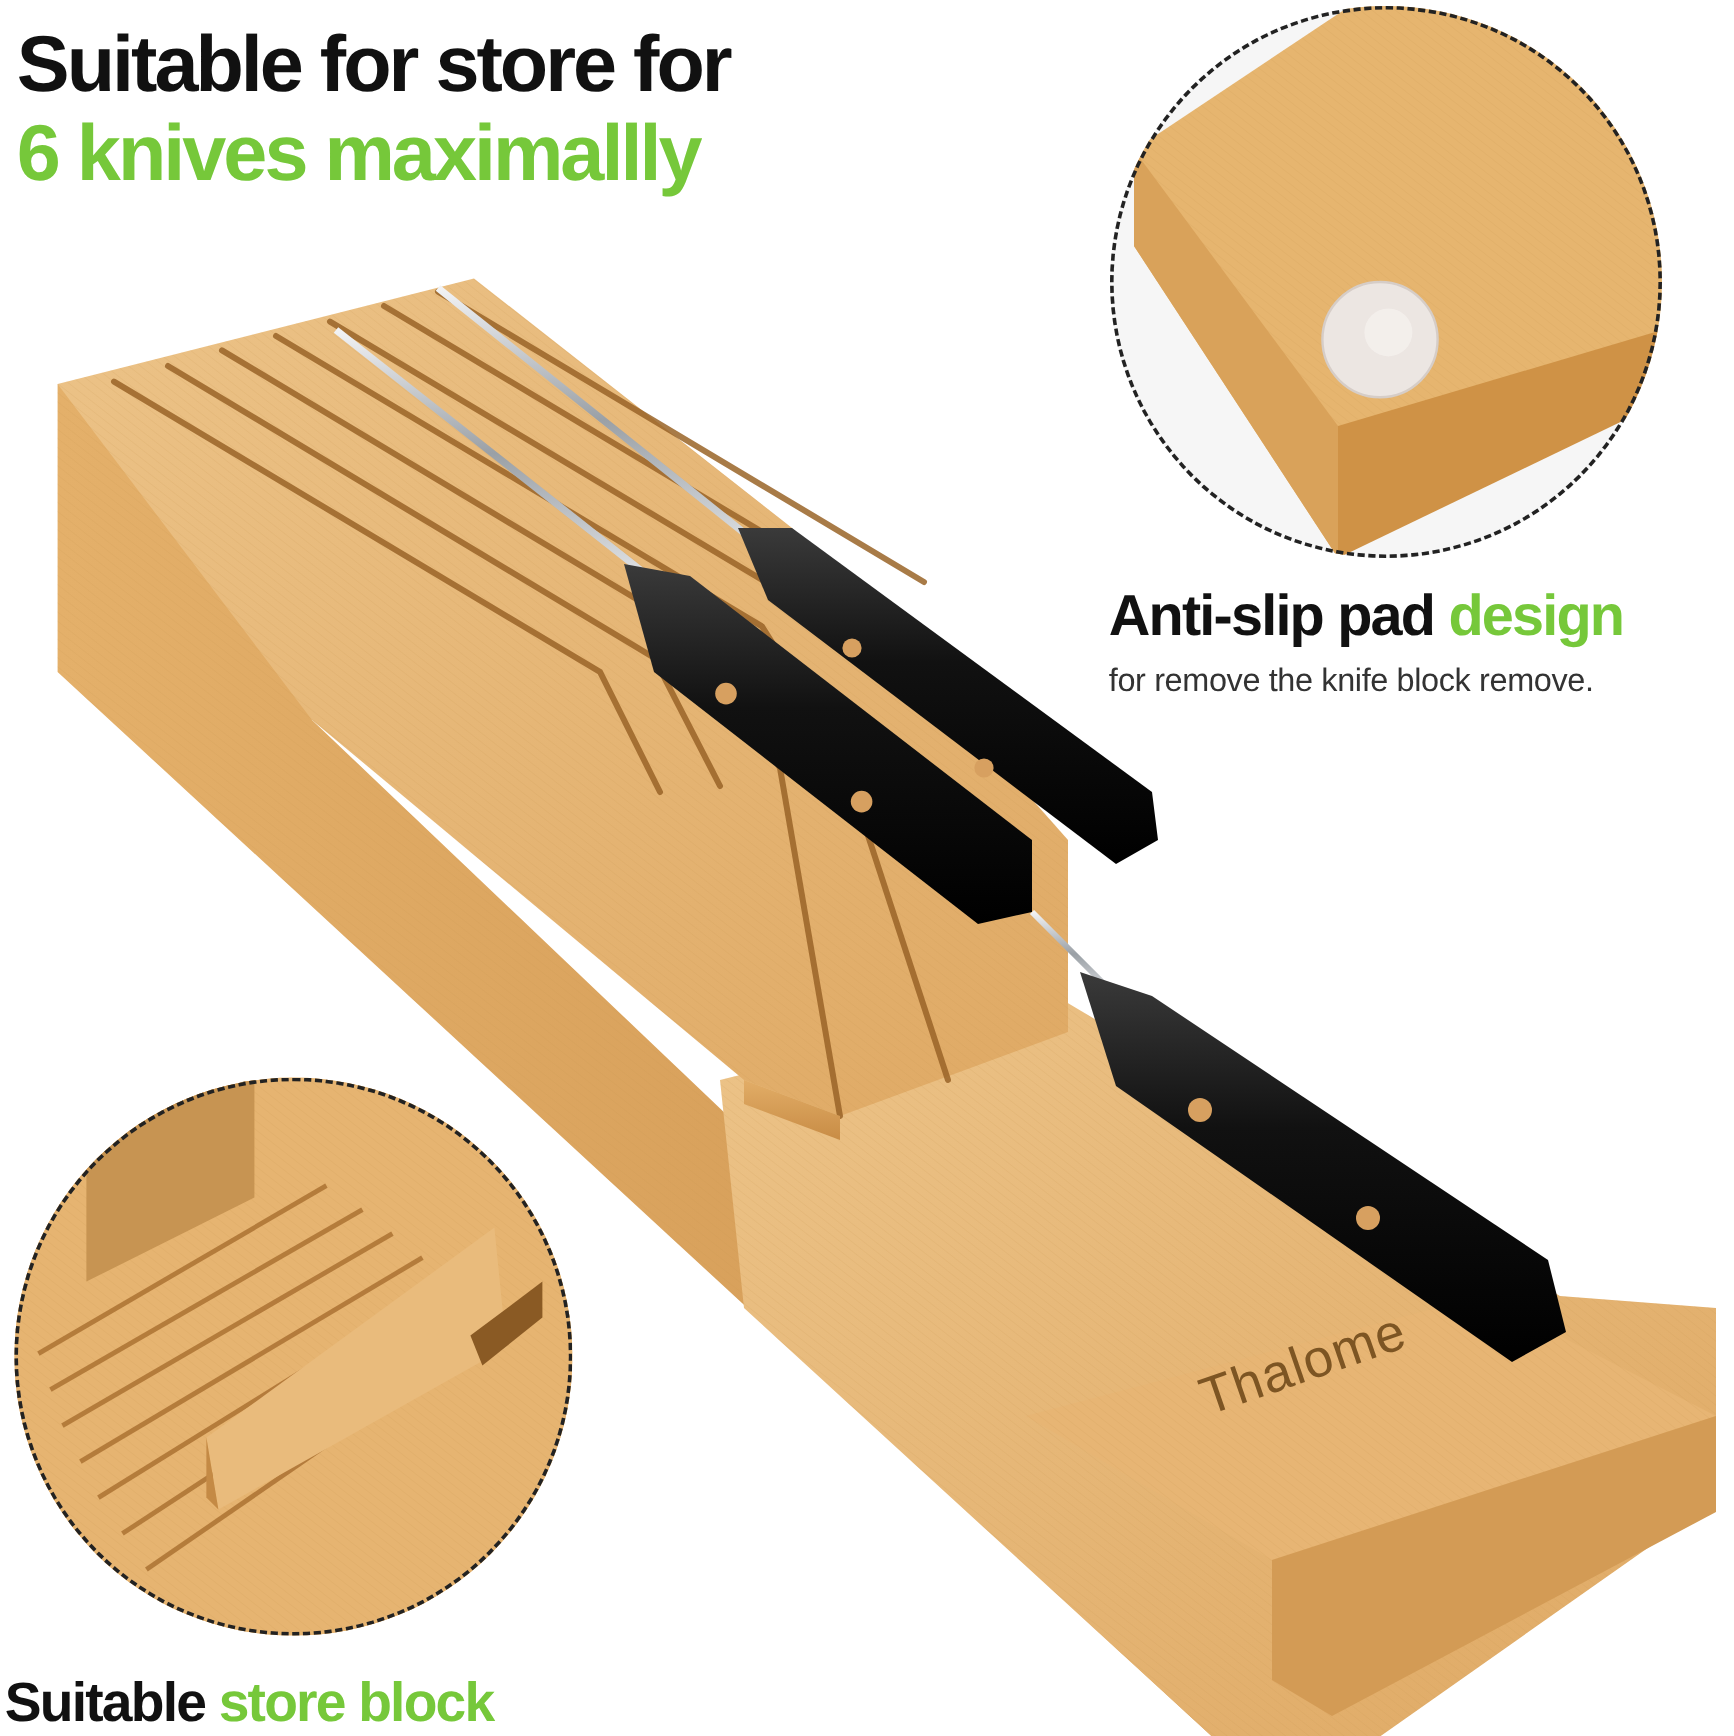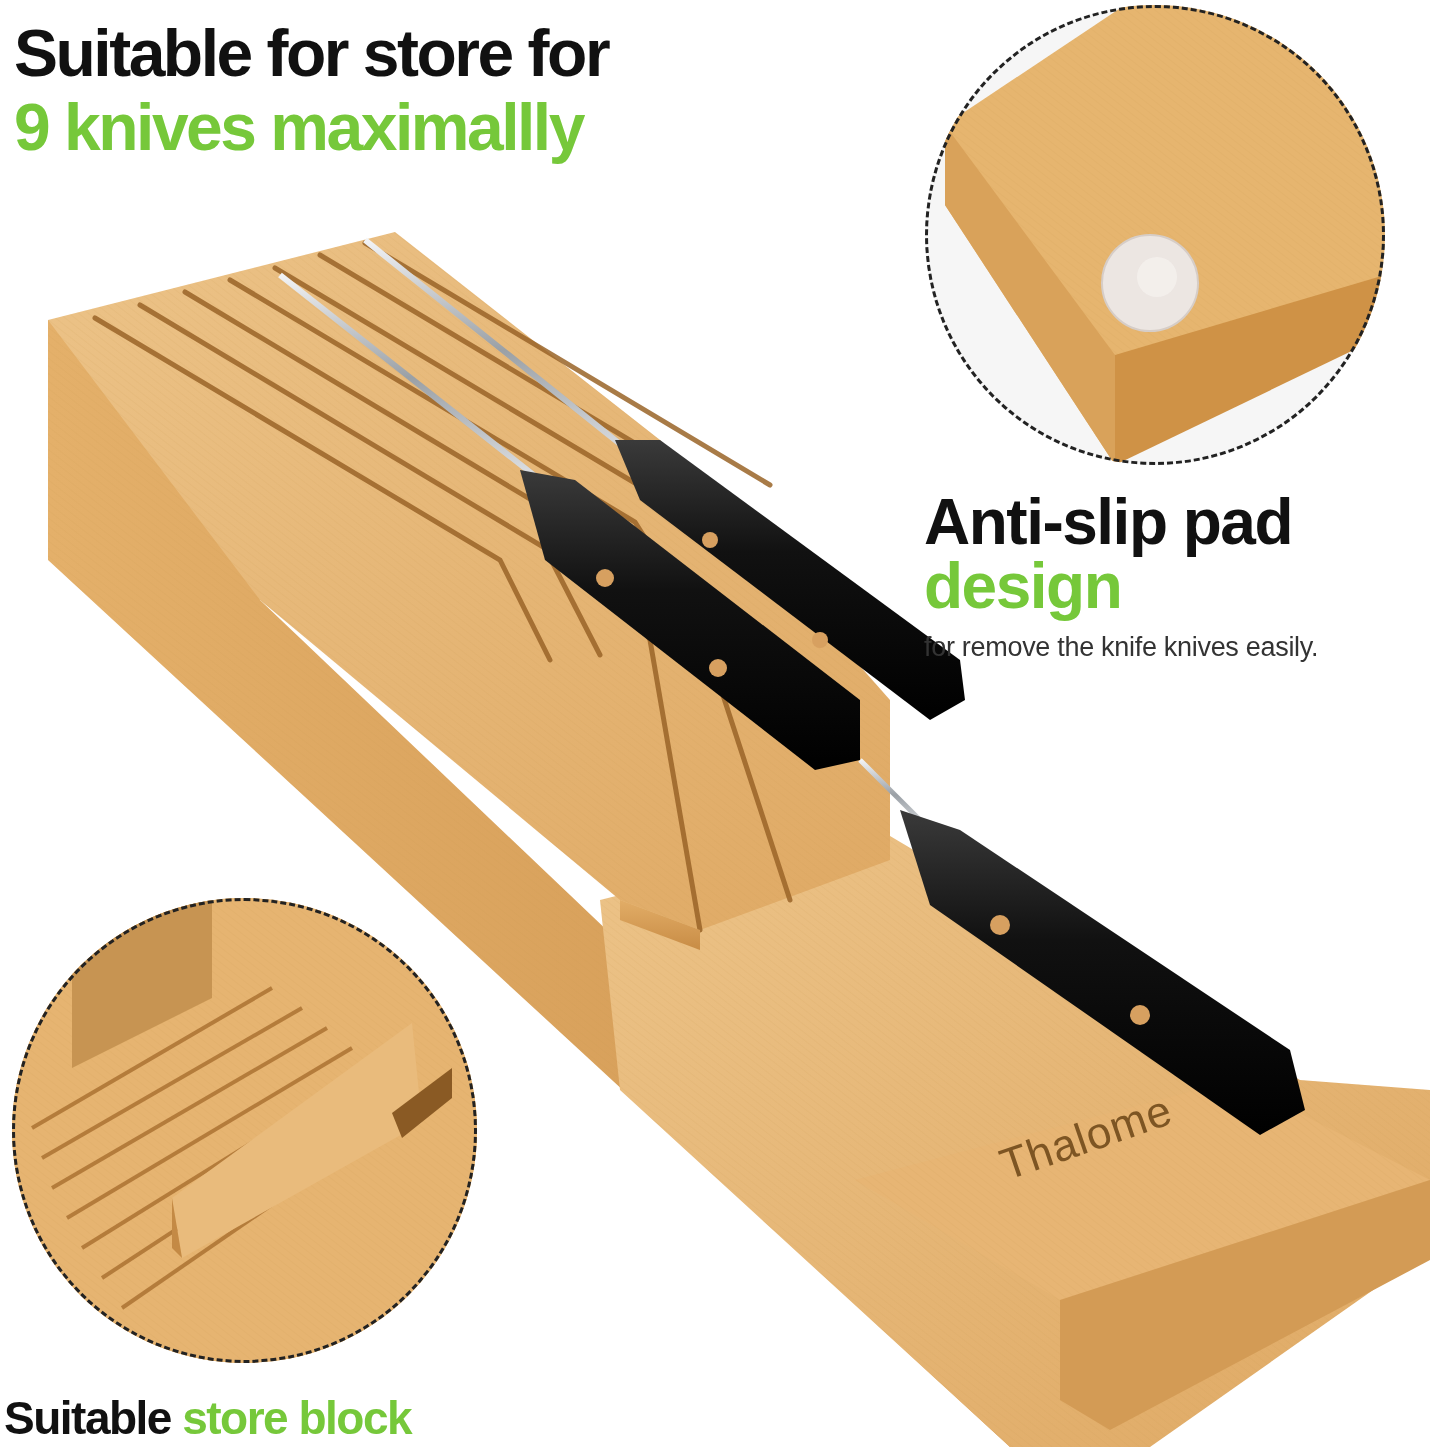--- a/index.html
+++ b/index.html
@@ -2,36 +2,36 @@
 <html><head>
 <meta charset="utf-8">
 <style>
   html, body { margin:0; padding:0; background:#ffffff; }
   body { width:1445px; height:1447px; position:relative; overflow:hidden;
          font-family:"Liberation Sans", "DejaVu Sans", sans-serif; }
   .headline { position:absolute; left:14px; top:0px; line-height:1; }
   .headline .l1 { display:block; font-size:66px; font-weight:700; color:#111; letter-spacing:-2.5px; margin-top:20px; }
   .headline .l2 { display:block; font-size:66px; font-weight:700; color:#76c83a; letter-spacing:-2.5px; margin-top:8px; }
   .feature-anti { position:absolute; left:924px; top:490px; }
-  .feature-anti .t { font-size:64px; font-weight:700; color:#111; letter-spacing:-1.5px; line-height:1; }
+  .feature-anti .t { font-size:48px; font-weight:700; color:#111; letter-spacing:-1.5px; line-height:1; }
   .feature-anti .t .g { color:#76c83a; }
   .feature-anti .s { font-size:27px; color:#333; margin-top:14px; letter-spacing:-0.3px; }
   .feature-removable { position:absolute; left:4px; top:1395px; font-size:46px; font-weight:700; color:#111; letter-spacing:-1.5px; line-height:1; }
   .feature-removable .g { color:#76c83a; }
   svg.scene { position:absolute; left:0; top:0; }
   .callout { position:absolute; border-radius:50%; overflow:hidden; }
   .callout-border { position:absolute; border-radius:50%; border:3px dashed #222; box-sizing:border-box; pointer-events:none; }
   .brand { position:absolute; left:1010px; top:1140px; font-size:44px; color:#6b4516; transform:rotate(-19deg); transform-origin:left bottom; letter-spacing:1px; opacity:0.85; }
 </style>
 </head>
 <body>
 
 <div class="headline">
   <span class="l1">Suitable for store for</span>
-  <span class="l2">9 knives maximallly</span>
+  <span class="l2">6 knives maximallly</span>
 </div>
 
 <svg class="scene" width="1445" height="1447" viewBox="0 0 1445 1447">
   <defs>
     <linearGradient id="topFace" x1="0" y1="0" x2="1" y2="1">
       <stop offset="0" stop-color="#ecc388"></stop>
       <stop offset="1" stop-color="#dfa964"></stop>
     </linearGradient>
     <linearGradient id="sideFace" x1="0" y1="0" x2="1" y2="0">
       <stop offset="0" stop-color="#e4b06a"></stop>
@@ -116,21 +116,21 @@
     <circle cx="232" cy="272" r="20" fill="#f6f2ef" opacity="0.7"></circle>
   </svg>
 </div>
 <div class="callout-border" style="left:925px; top:5px; width:460px; height:460px;"></div>
 
 <div class="feature-anti">
   <div class="t">
     <span>Anti-slip pad</span>
     <span class="g">design</span>
   </div>
-  <div class="s">for remove the knife knives easily.</div>
+  <div class="s">for remove the knife block remove.</div>
 </div>
 
 <div class="callout" style="left:12px; top:898px; width:465px; height:465px; background:#e7b674;">
   <svg width="465" height="465" viewBox="0 0 465 465">
     <rect width="465" height="465" fill="#e6b471"></rect>
     <rect width="465" height="465" fill="url(#grain)"></rect>
     <polygon points="60,0 200,0 200,100 60,170" fill="#c79452"></polygon>
     <g stroke="#a86e2f" stroke-width="4" fill="none" opacity="0.8">
       <path d="M20,230 L260,90"></path>
       <path d="M30,260 L290,110"></path>

